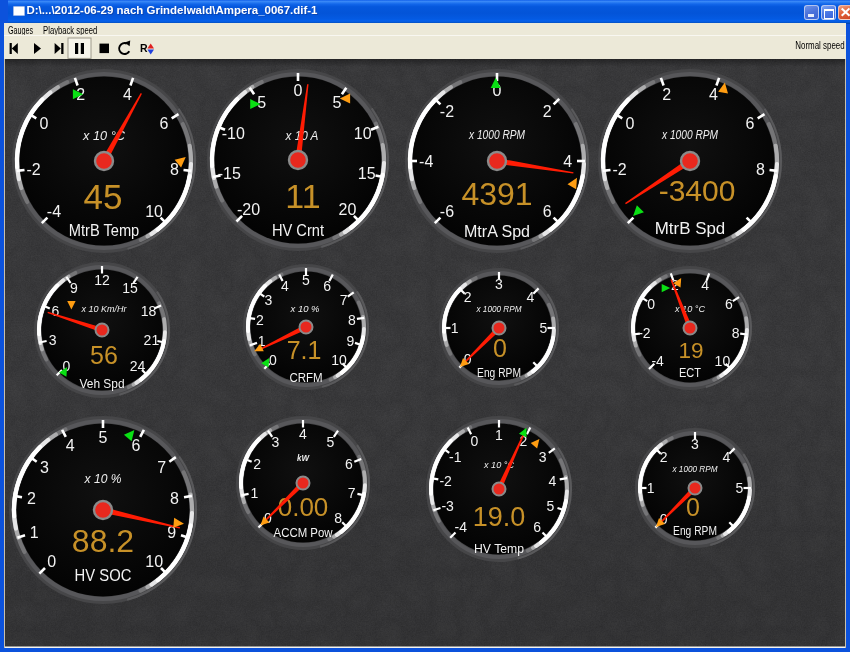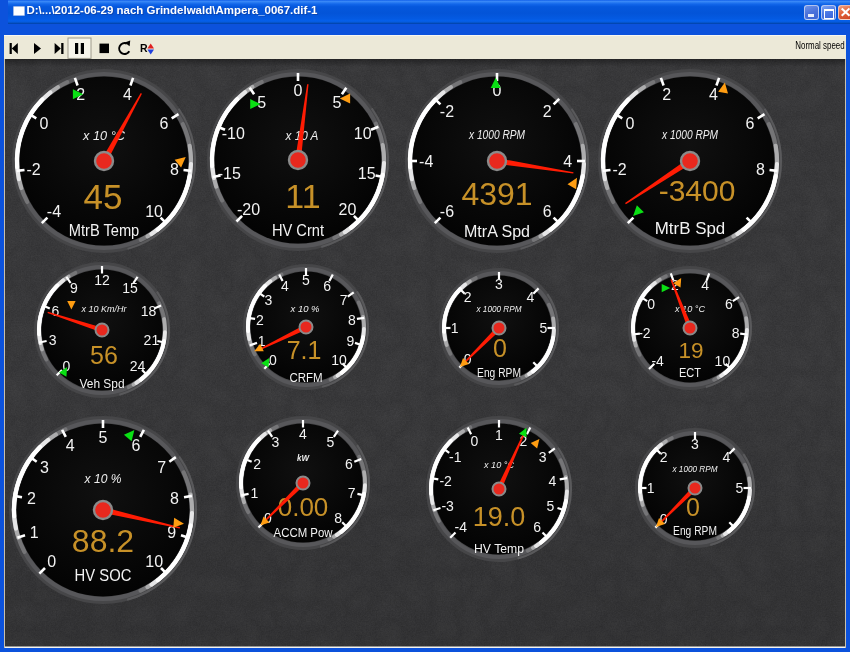--- a/index.html
+++ b/index.html
@@ -23,20 +23,26 @@
     <svg width="850" height="23" style="position:absolute">
       <text x="19.5" y="14.5" font-size="11.5" font-weight="bold" fill="#103895" opacity="0.6" textLength="291" lengthAdjust="spacingAndGlyphs">D:\...\2012-06-29 nach Grindelwald\Ampera_0067.dif-1</text>
       <text x="18.5" y="13.5" font-size="11.5" font-weight="bold" fill="#ffffff" textLength="291" lengthAdjust="spacingAndGlyphs">D:\...\2012-06-29 nach Grindelwald\Ampera_0067.dif-1</text>
     </svg>
     <div id="ticon"></div>
     <div class="wbtn" id="bmin"></div>
       <div class="wbtn" id="bmax"></div>
       <div class="wbtn" id="bclose"></div>
     <svg width="850" height="23" style="position:absolute;left:0;top:0">
       <path d="M 833.7 8.4 L 841.5 15.8 M 841.5 8.4 L 833.7 15.8" stroke="#fff" stroke-width="2.1"></path>
+    </svg>
+  </div>
+  <div id="menubar">
+    <svg width="842" height="12">
+      <text x="3.9" y="9.2" font-size="10" fill="#000" textLength="25.1" lengthAdjust="spacingAndGlyphs">Gauges</text>
+      <text x="39.1" y="9.2" font-size="10" fill="#000" textLength="54.1" lengthAdjust="spacingAndGlyphs">Playback speed</text>
     </svg>
   </div>
   <div id="toolbar">
     <svg width="842" height="23" style="position:absolute;top:0;left:0">
         <g transform="translate(-4,0)">
       <rect x="68" y="2" width="23" height="20.4" fill="#f7f5ea" stroke="#9d9a8b" stroke-width="1"></rect>
       <g fill="#000" stroke="none">
         <rect x="9.6" y="7" width="2.2" height="11"></rect>
             <path d="M 17.8 7 L 17.8 18 L 11.8 12.5 Z"></path>
         <path d="M 34 7 L 34 18 L 41 12.5 Z"></path>

